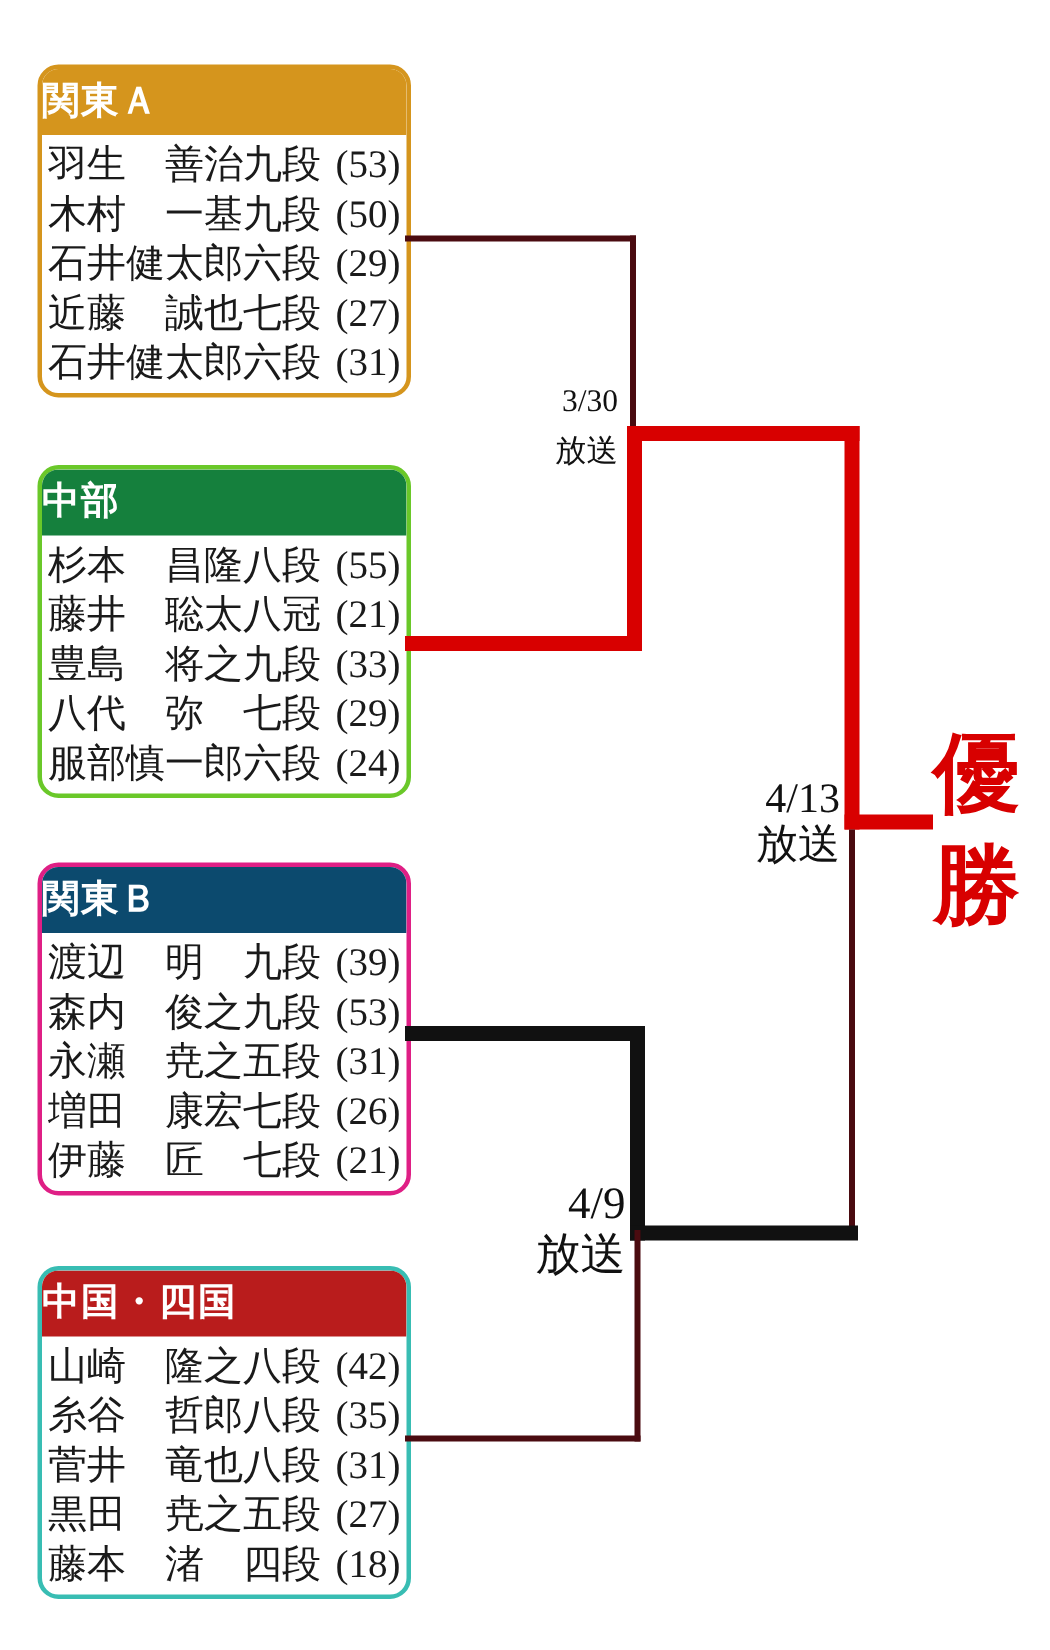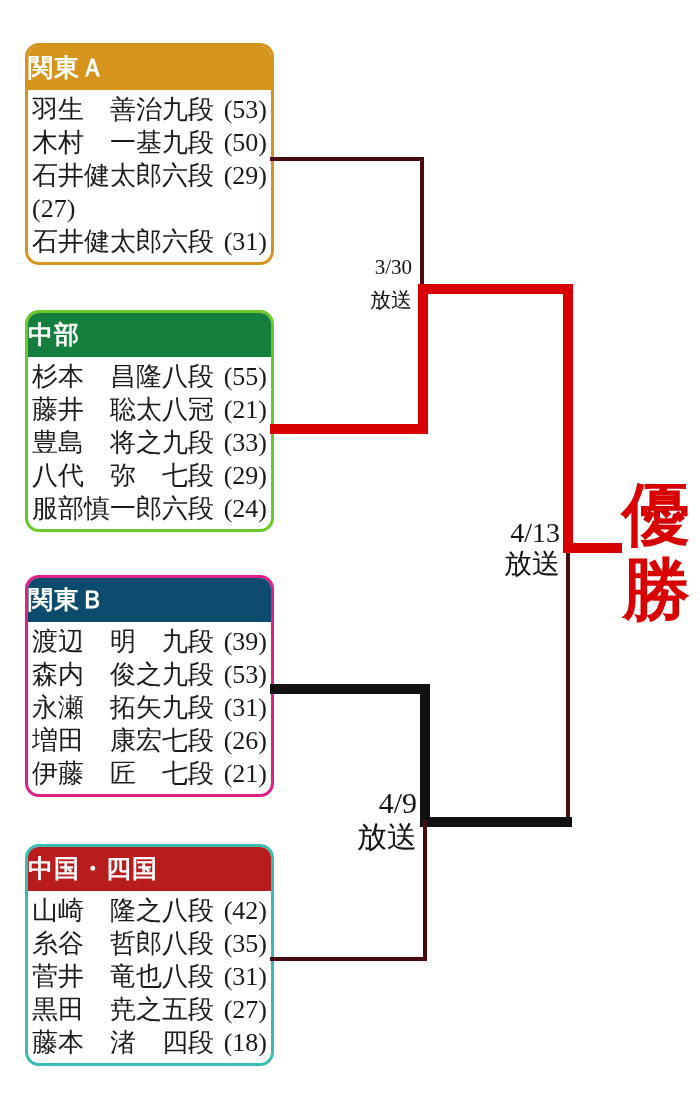--- a/index.html
+++ b/index.html
@@ -76,25 +76,24 @@
   .bcast-1 { left: 302px; top: 251px; }
   .bcast-f { left: 450px; top: 517px; font-size: 28px; line-height: 31px; }
   .bcast-2 { left: 307px; top: 786px; font-size: 30px; line-height: 34px; }
 
   
   .champion {
     position: absolute;
     left: 622px;
     top: 478px;
     width: 62px;
-    font-size: 68px;
+    font-size: 58px;
     line-height: 75px;
     font-weight: bold;
     word-break: break-all;
-    text-align: center;
   }
 </style>
 </head>
 <body>
 
 <div id="stage">
 
   <div class="group g0" style="border-color: rgb(213, 149, 29);">
     <div class="group-header" style="background-color: rgb(213, 149, 29);">
       <span>関東Ａ</span>
@@ -106,20 +105,21 @@
       </div>
       <div class="player-row">
         <span>木村　一基九段</span>
         <span class="player-age">(50)</span>
       </div>
       <div class="player-row">
         <span>石井健太郎六段</span>
         <span class="player-age">(29)</span>
       </div>
       <div class="player-row">
+        <span>近藤　誠也七段</span>
         <span class="player-age">(27)</span>
       </div>
       <div class="player-row">
         <span>石井健太郎六段</span>
         <span class="player-age">(31)</span>
       </div>
     </div>
   </div>
 
   <div class="group g1" style="border-color: rgb(106, 200, 41);">
@@ -157,21 +157,21 @@
     <div class="group-body">
       <div class="player-row">
         <span>渡辺　明　九段</span>
         <span class="player-age">(39)</span>
       </div>
       <div class="player-row">
         <span>森内　俊之九段</span>
         <span class="player-age">(53)</span>
       </div>
       <div class="player-row">
-        <span>永瀬　拓矢九段</span>
+        <span>永瀬　尭之五段</span>
         <span class="player-age">(31)</span>
       </div>
       <div class="player-row">
         <span>増田　康宏七段</span>
         <span class="player-age">(26)</span>
       </div>
       <div class="player-row">
         <span>伊藤　匠　七段</span>
         <span class="player-age">(21)</span>
       </div>

